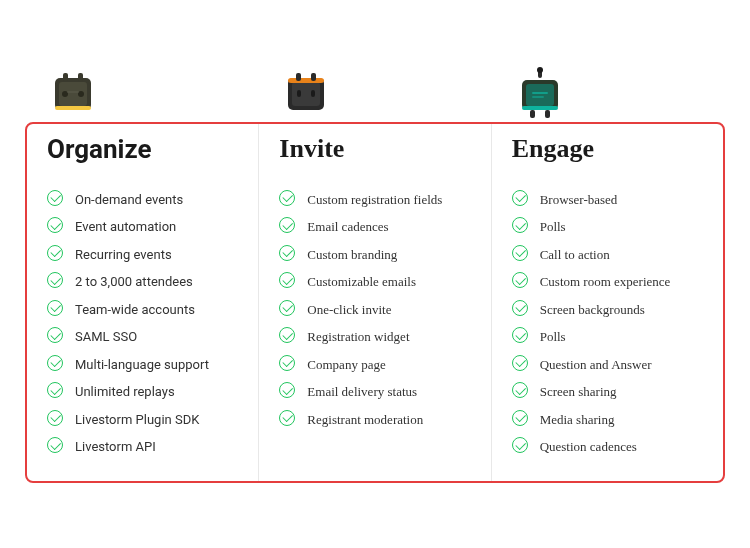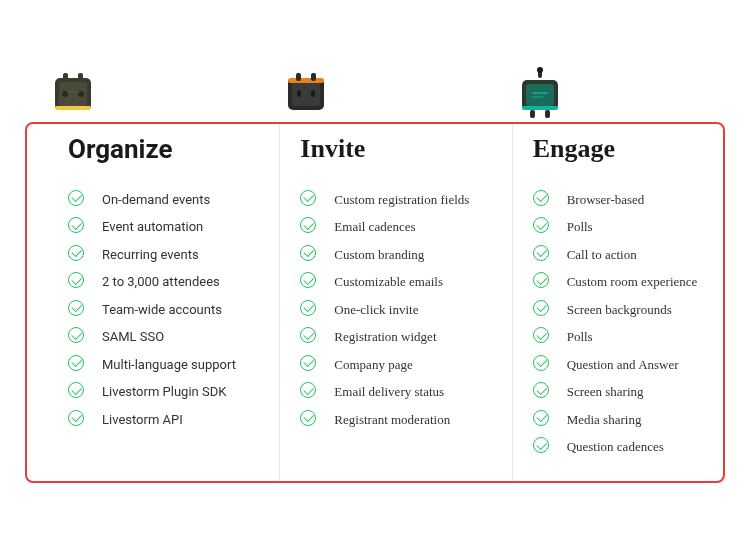--- a/index.html
+++ b/index.html
@@ -30,21 +30,20 @@
       gap: 0;
       border: 2.5px solid #e53e3e;
       border-radius: 8px;
       overflow: hidden;
       margin-bottom: 0;
     }
 
     .column {
       flex: 1;
       padding: 0 20px 20px 20px;
-      margin-left: 21px;
     }
 
     .column + .column {
       border-left: 1px solid #e8e8e8;
       font-family: Liberation Serif, serif;
     }
 
     .column-title {
       font-size: 26px;
       font-weight: 700;
@@ -54,21 +53,21 @@
     }
 
     .feature-list {
       list-style: none;
       padding: 8px 0 0 0;
     }
 
     .feature-item {
       display: flex;
       align-items: flex-start;
-      gap: 18px;
+      gap: 12px;
       padding: 4px 0;
       font-size: 13px;
       color: #333333;
       line-height: 1.5;
     }
 
     .check-circle {
       width: 16px;
       height: 16px;
       border: 1.5px solid #22c55e;
@@ -185,20 +184,24 @@
           <li class="feature-item">
         <span class="check-circle"></span>
         <span class="feature-text">SAML SSO</span>
       </li>
           <li class="feature-item">
         <span class="check-circle"></span>
         <span class="feature-text">Multi-language support</span>
       </li>
           <li class="feature-item">
         <span class="check-circle"></span>
+        <span class="feature-text">Unlimited replays</span>
+      </li>
+          <li class="feature-item">
+        <span class="check-circle"></span>
         <span class="feature-text">Livestorm Plugin SDK</span>
       </li>
           <li class="feature-item">
         <span class="check-circle"></span>
         <span class="feature-text">Livestorm API</span>
       </li>
         </ul>
     </div>
     <div class="column" id="col-invite">
       <div class="column-title">Invite</div>

